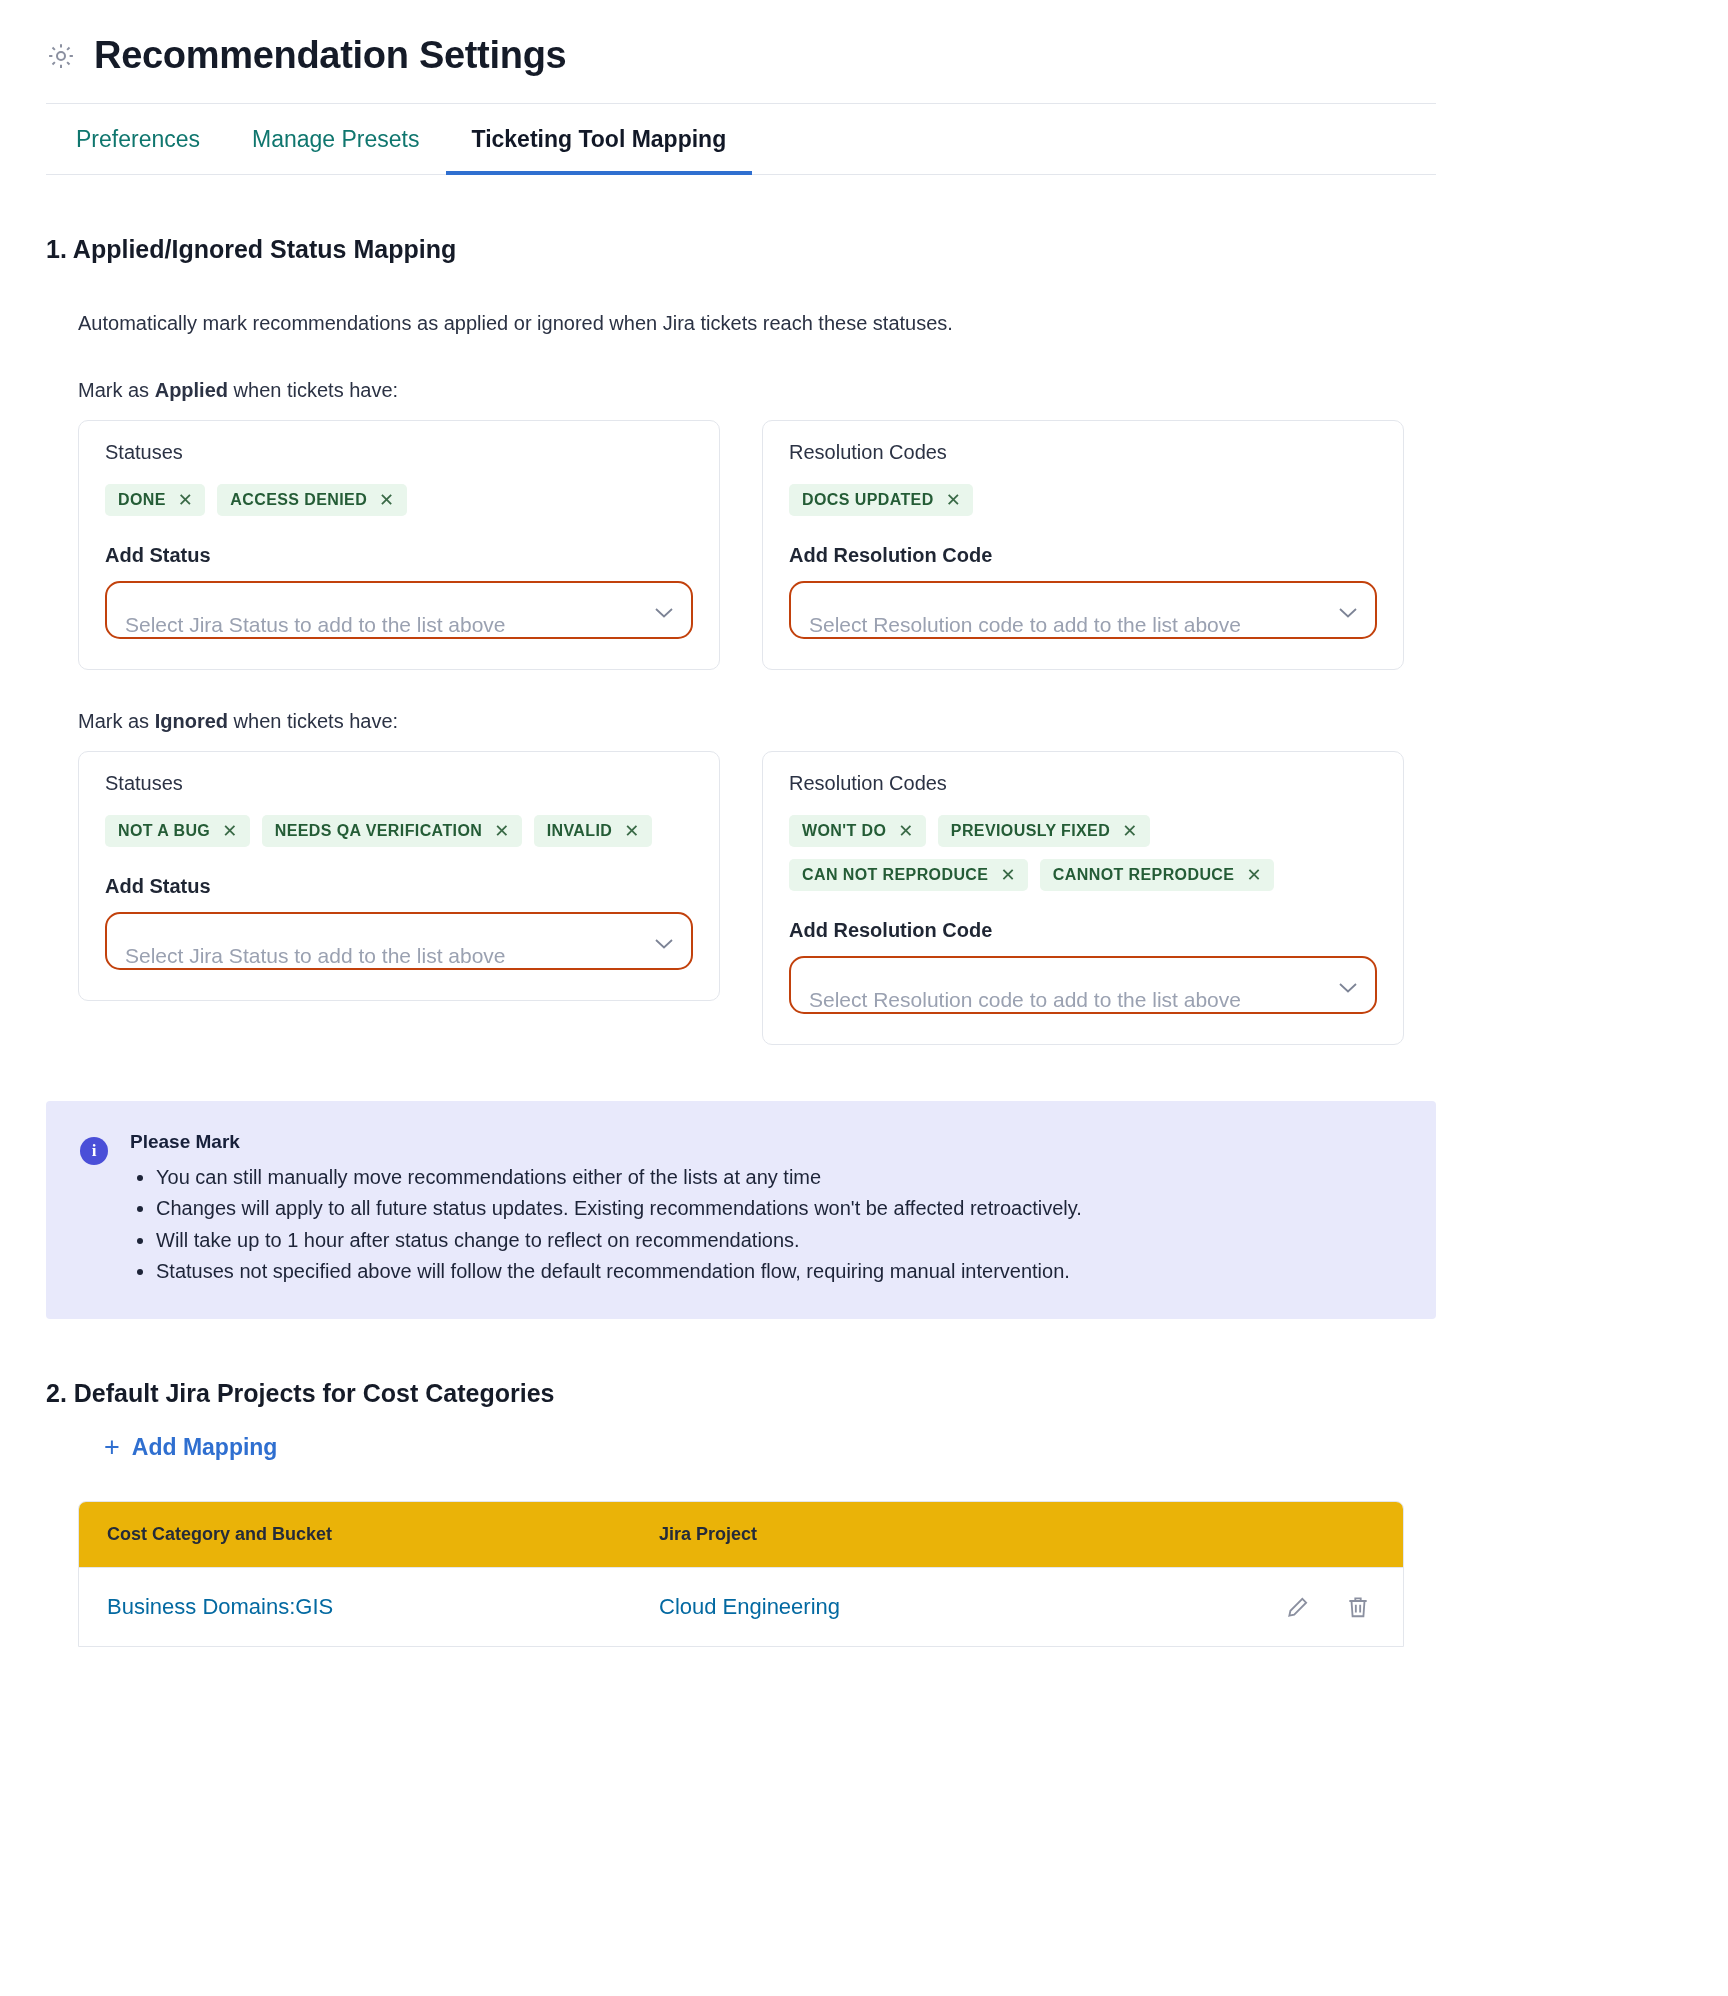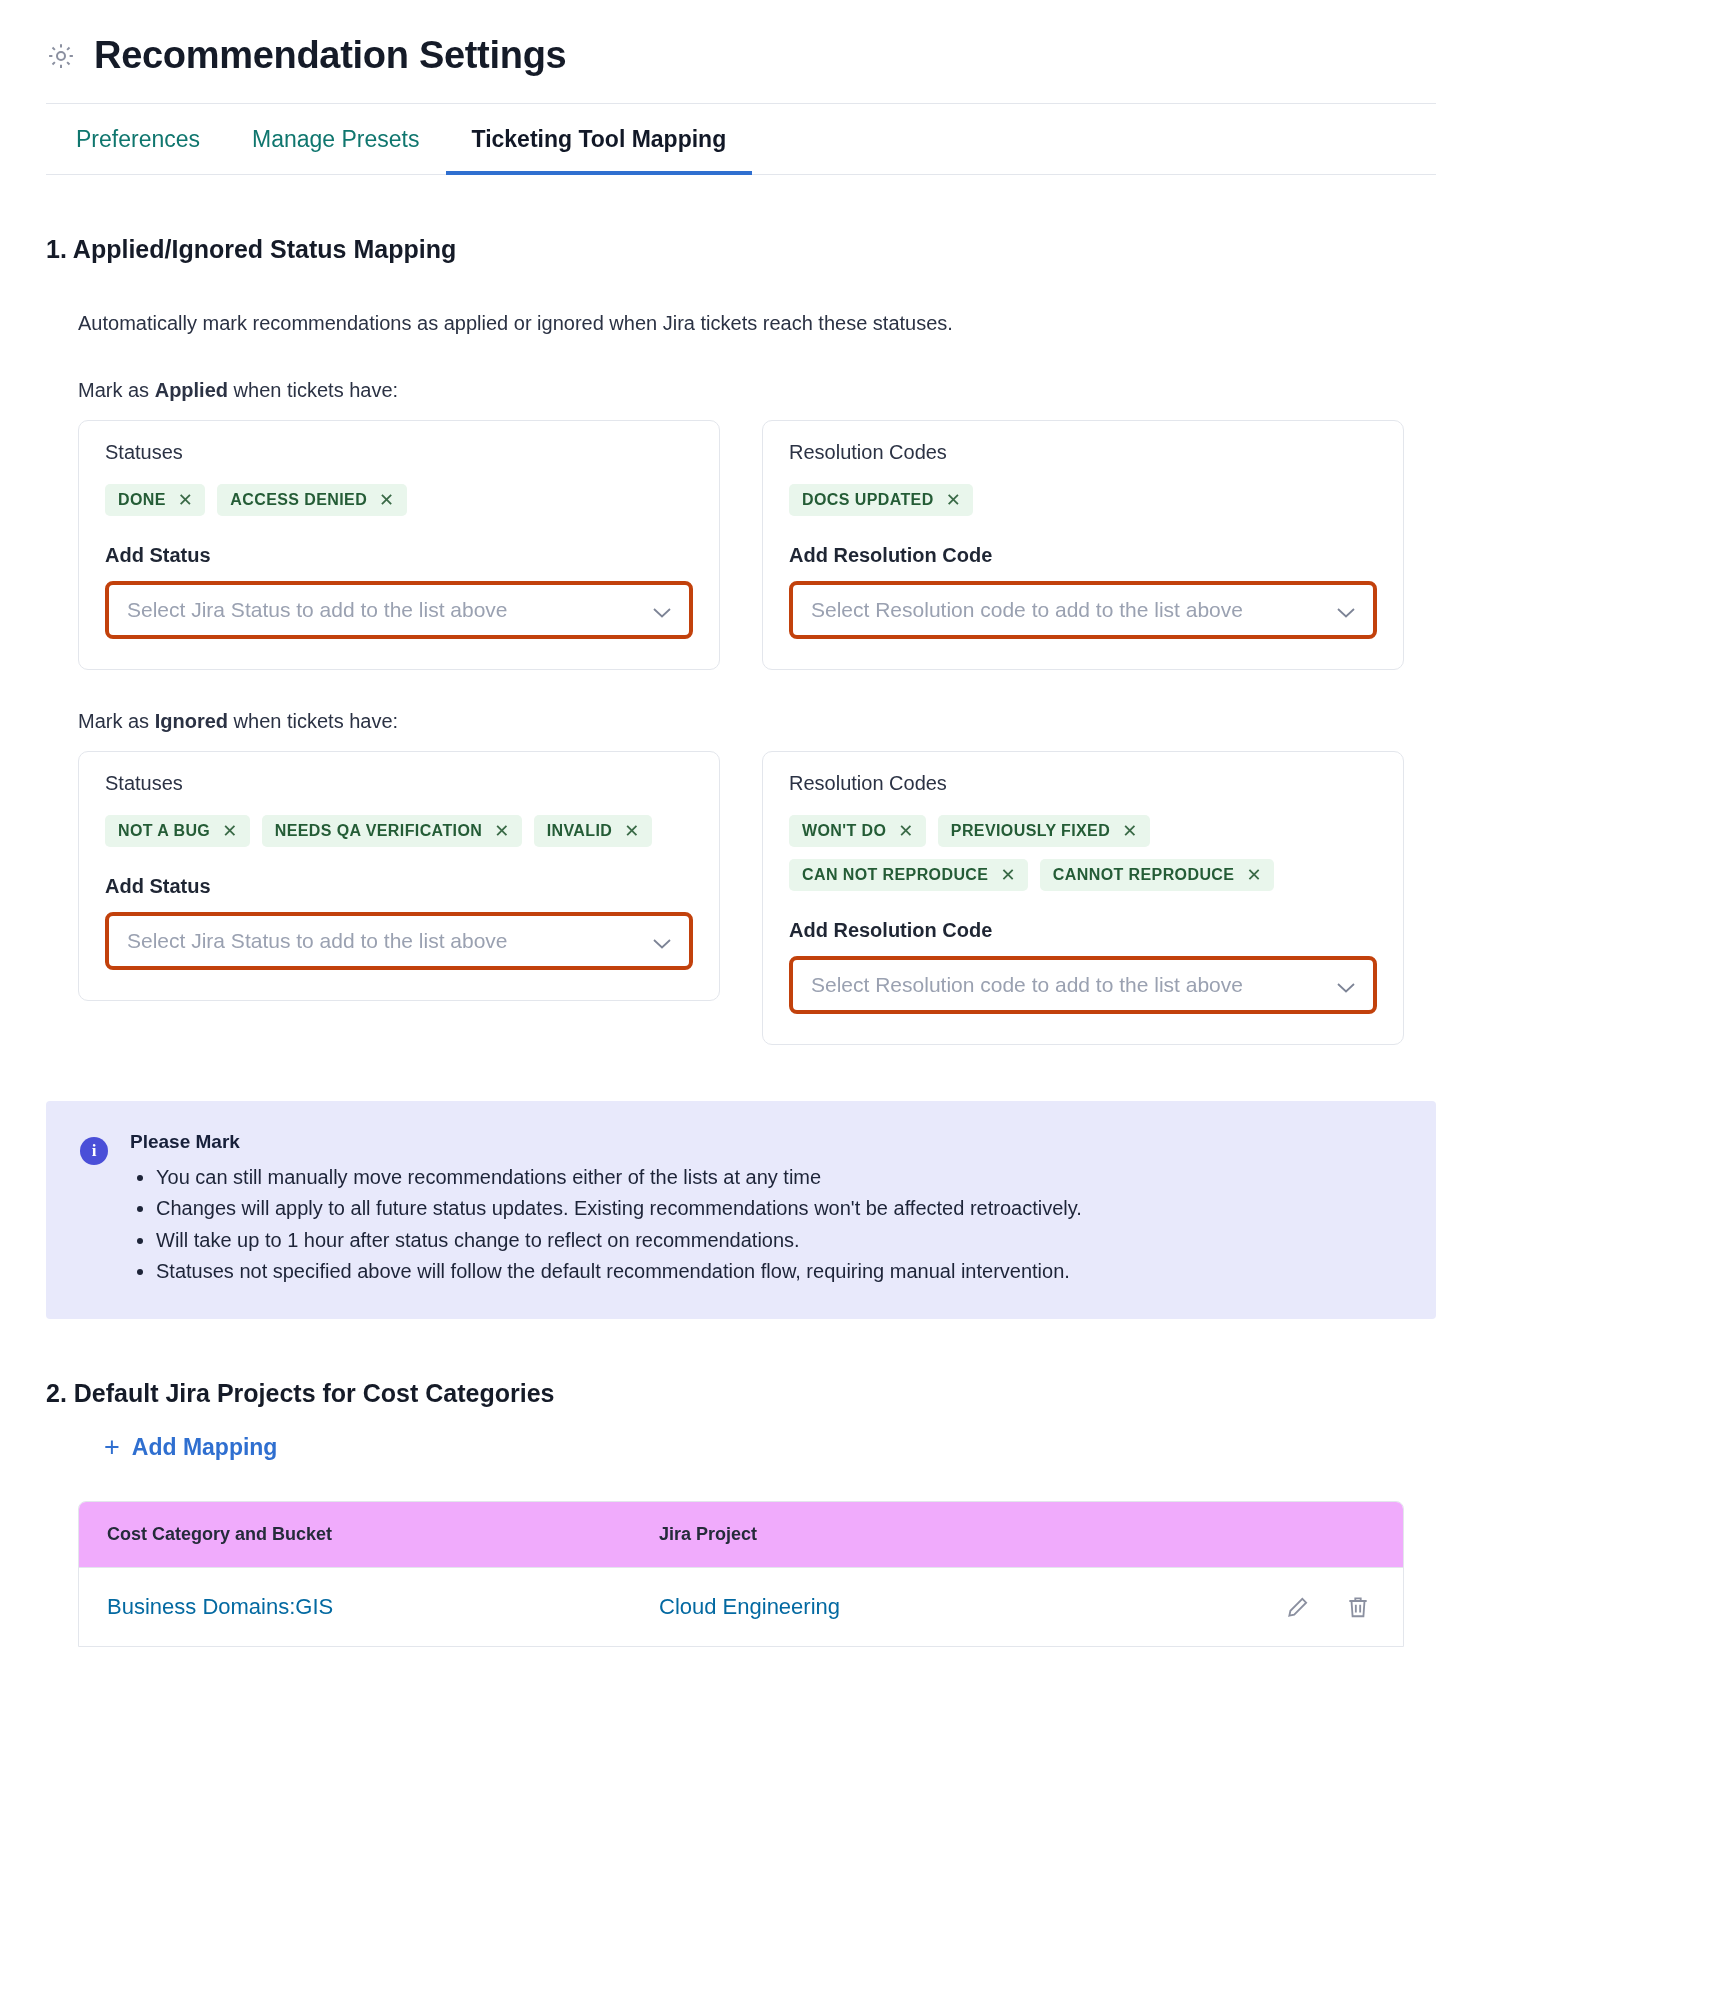--- a/index.html
+++ b/index.html
@@ -130,25 +130,25 @@
     line-height: 1;
   }
   .field-label {
     font-size: 20px;
     font-weight: bold;
     color: #1f2634;
     margin: 28px 0 14px 0;
   }
   .select {
     position: relative;
-    border: 4px solid #c2410c;
-    border-radius: 8px;
+    border: 2px solid #c2410c;
+    border-radius: 15px;
     height: 58px;
     display: flex;
-    align-items: center;
+    align-items: flex-end;
     padding: 0 52px 0 18px;
     background: #fff;
     cursor: pointer;
   }
   .select .ph {
     font-size: 21px;
     color: #9aa1b1;
     overflow: hidden;
     text-overflow: ellipsis;
     white-space: nowrap;
@@ -215,21 +215,21 @@
     line-height: 1;
   }
   
   .table {
     margin: 40px 0 0 0;
     border: 1px solid #e3e6ec;
     border-radius: 8px 8px 0 0;
     overflow: hidden;
   }
   .thead {
-    background: #f0abfc;
+    background: #eab308;
     display: flex;
     align-items: center;
     height: 66px;
     border-bottom: 1px solid #e3e6ec;
     font-size: 18px;
     font-weight: bold;
     color: #242b3a;
   }
   .trow {
     display: flex;

